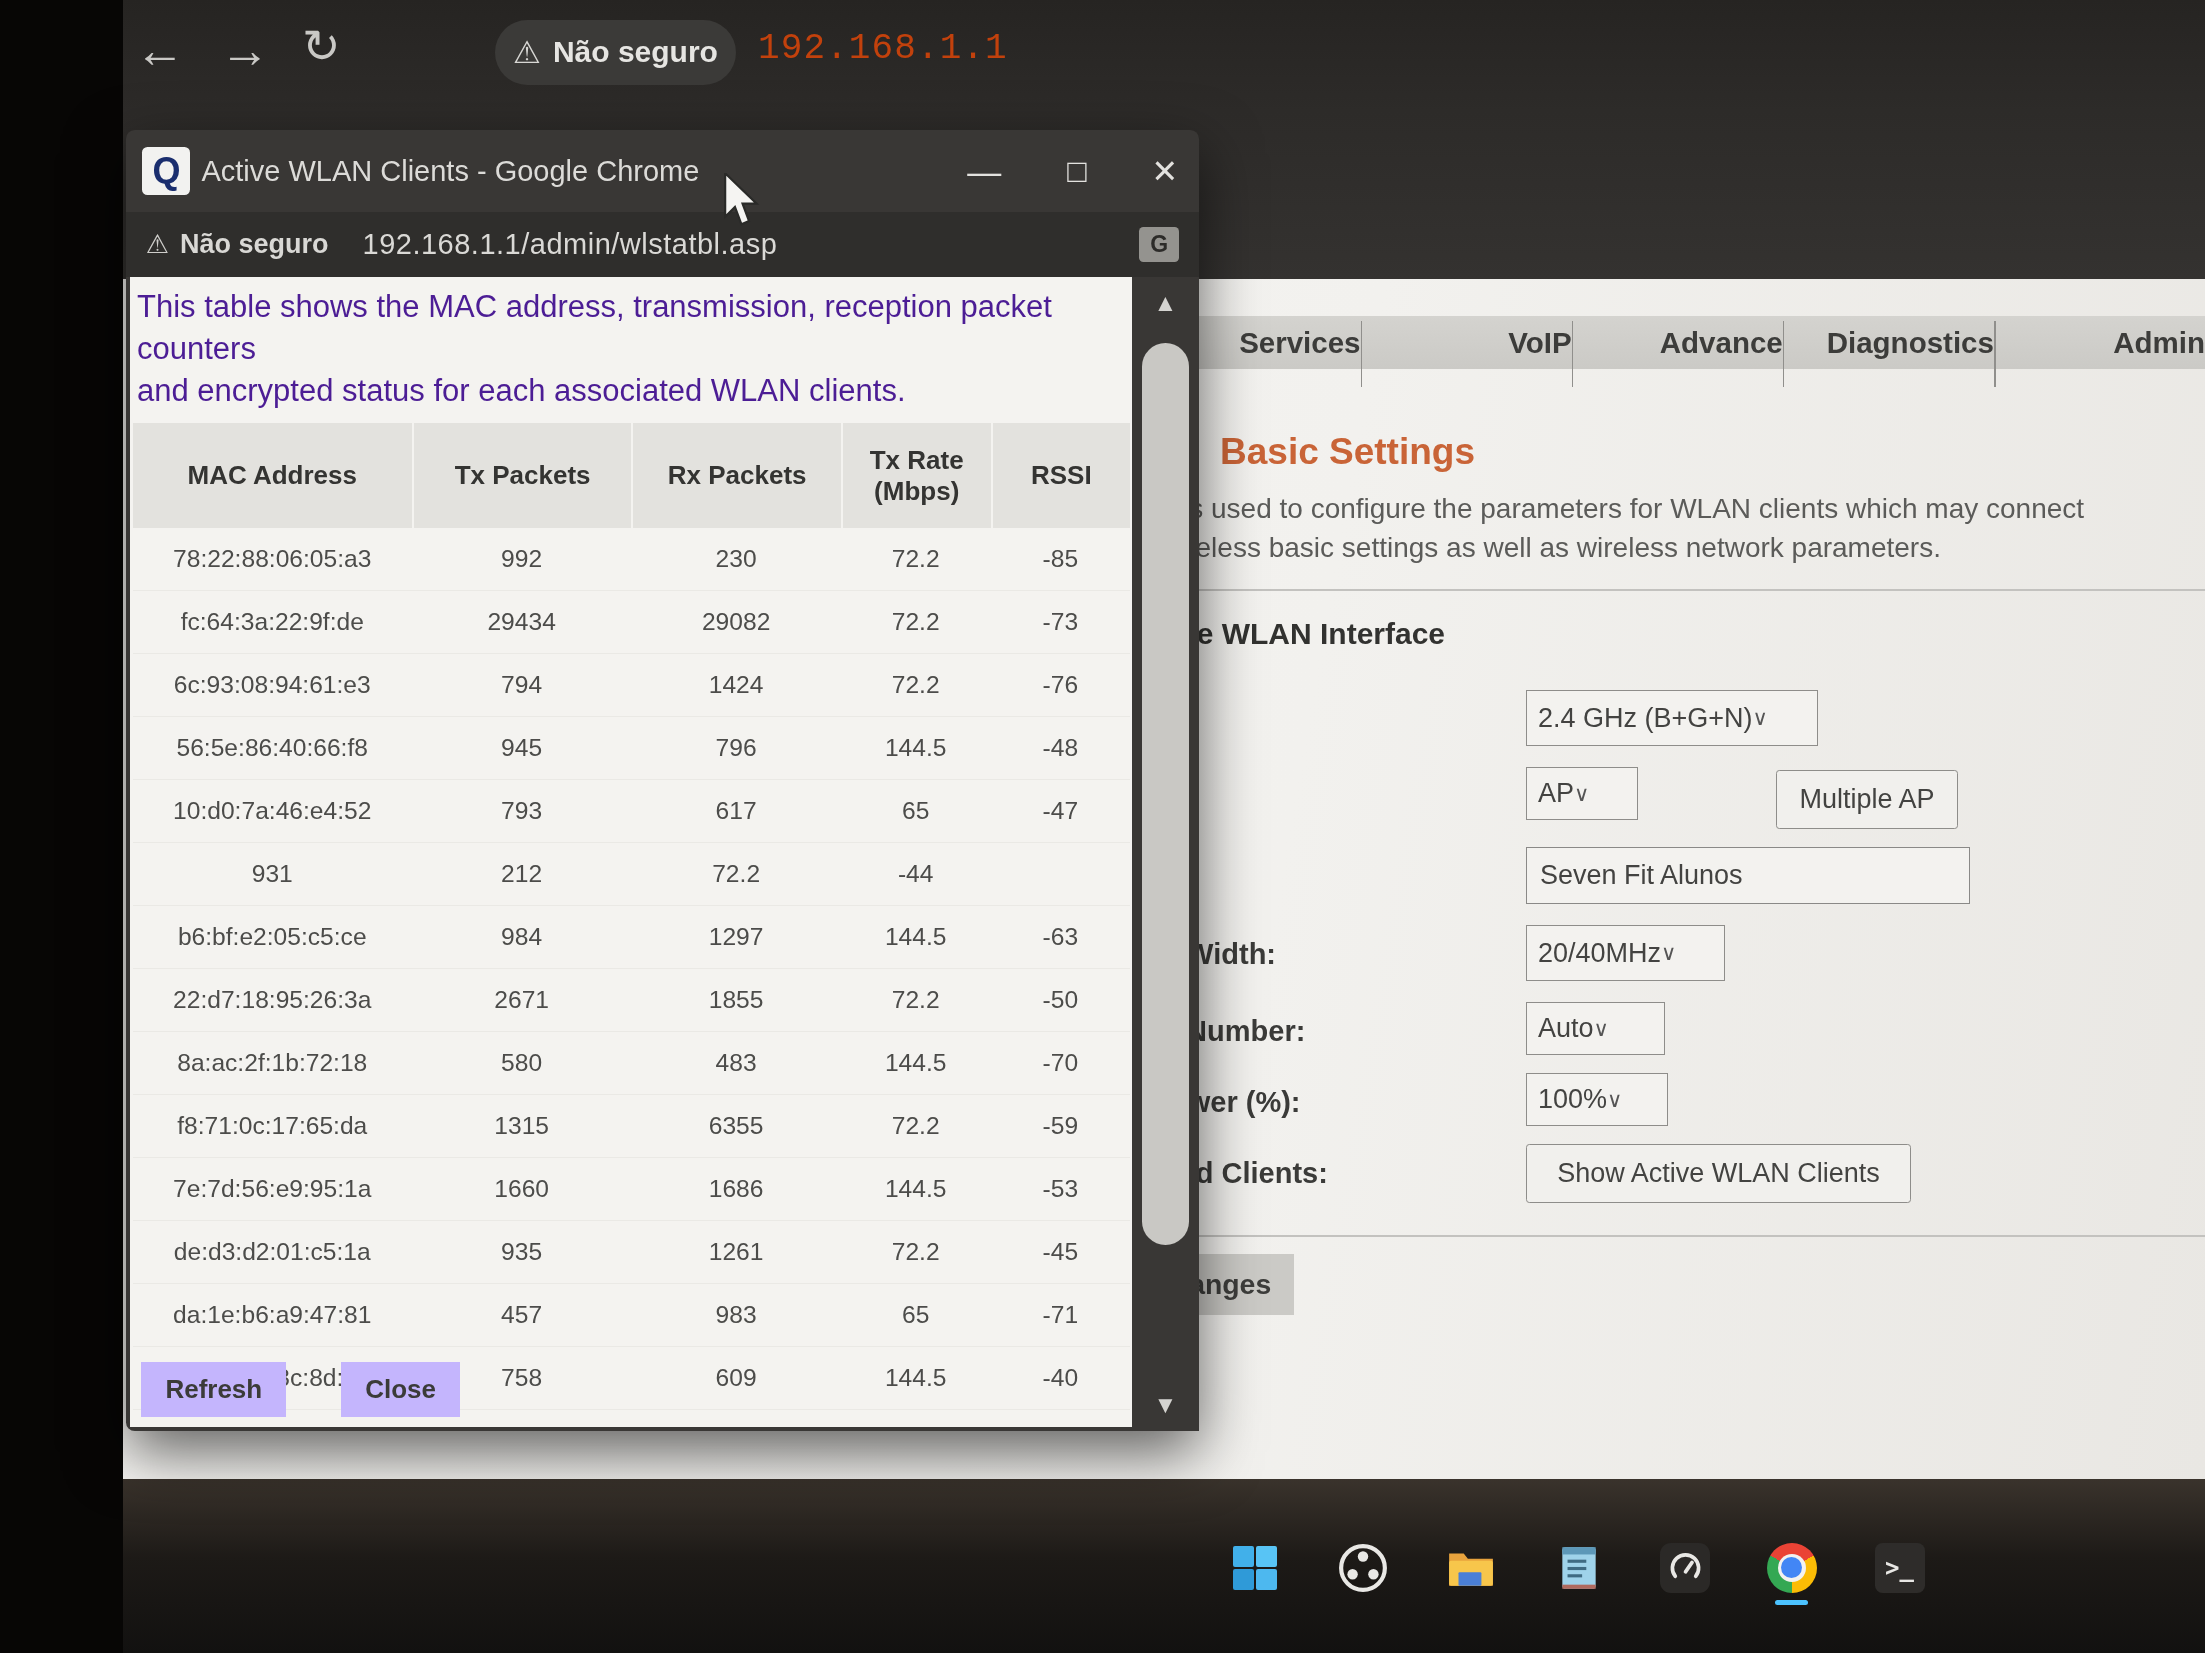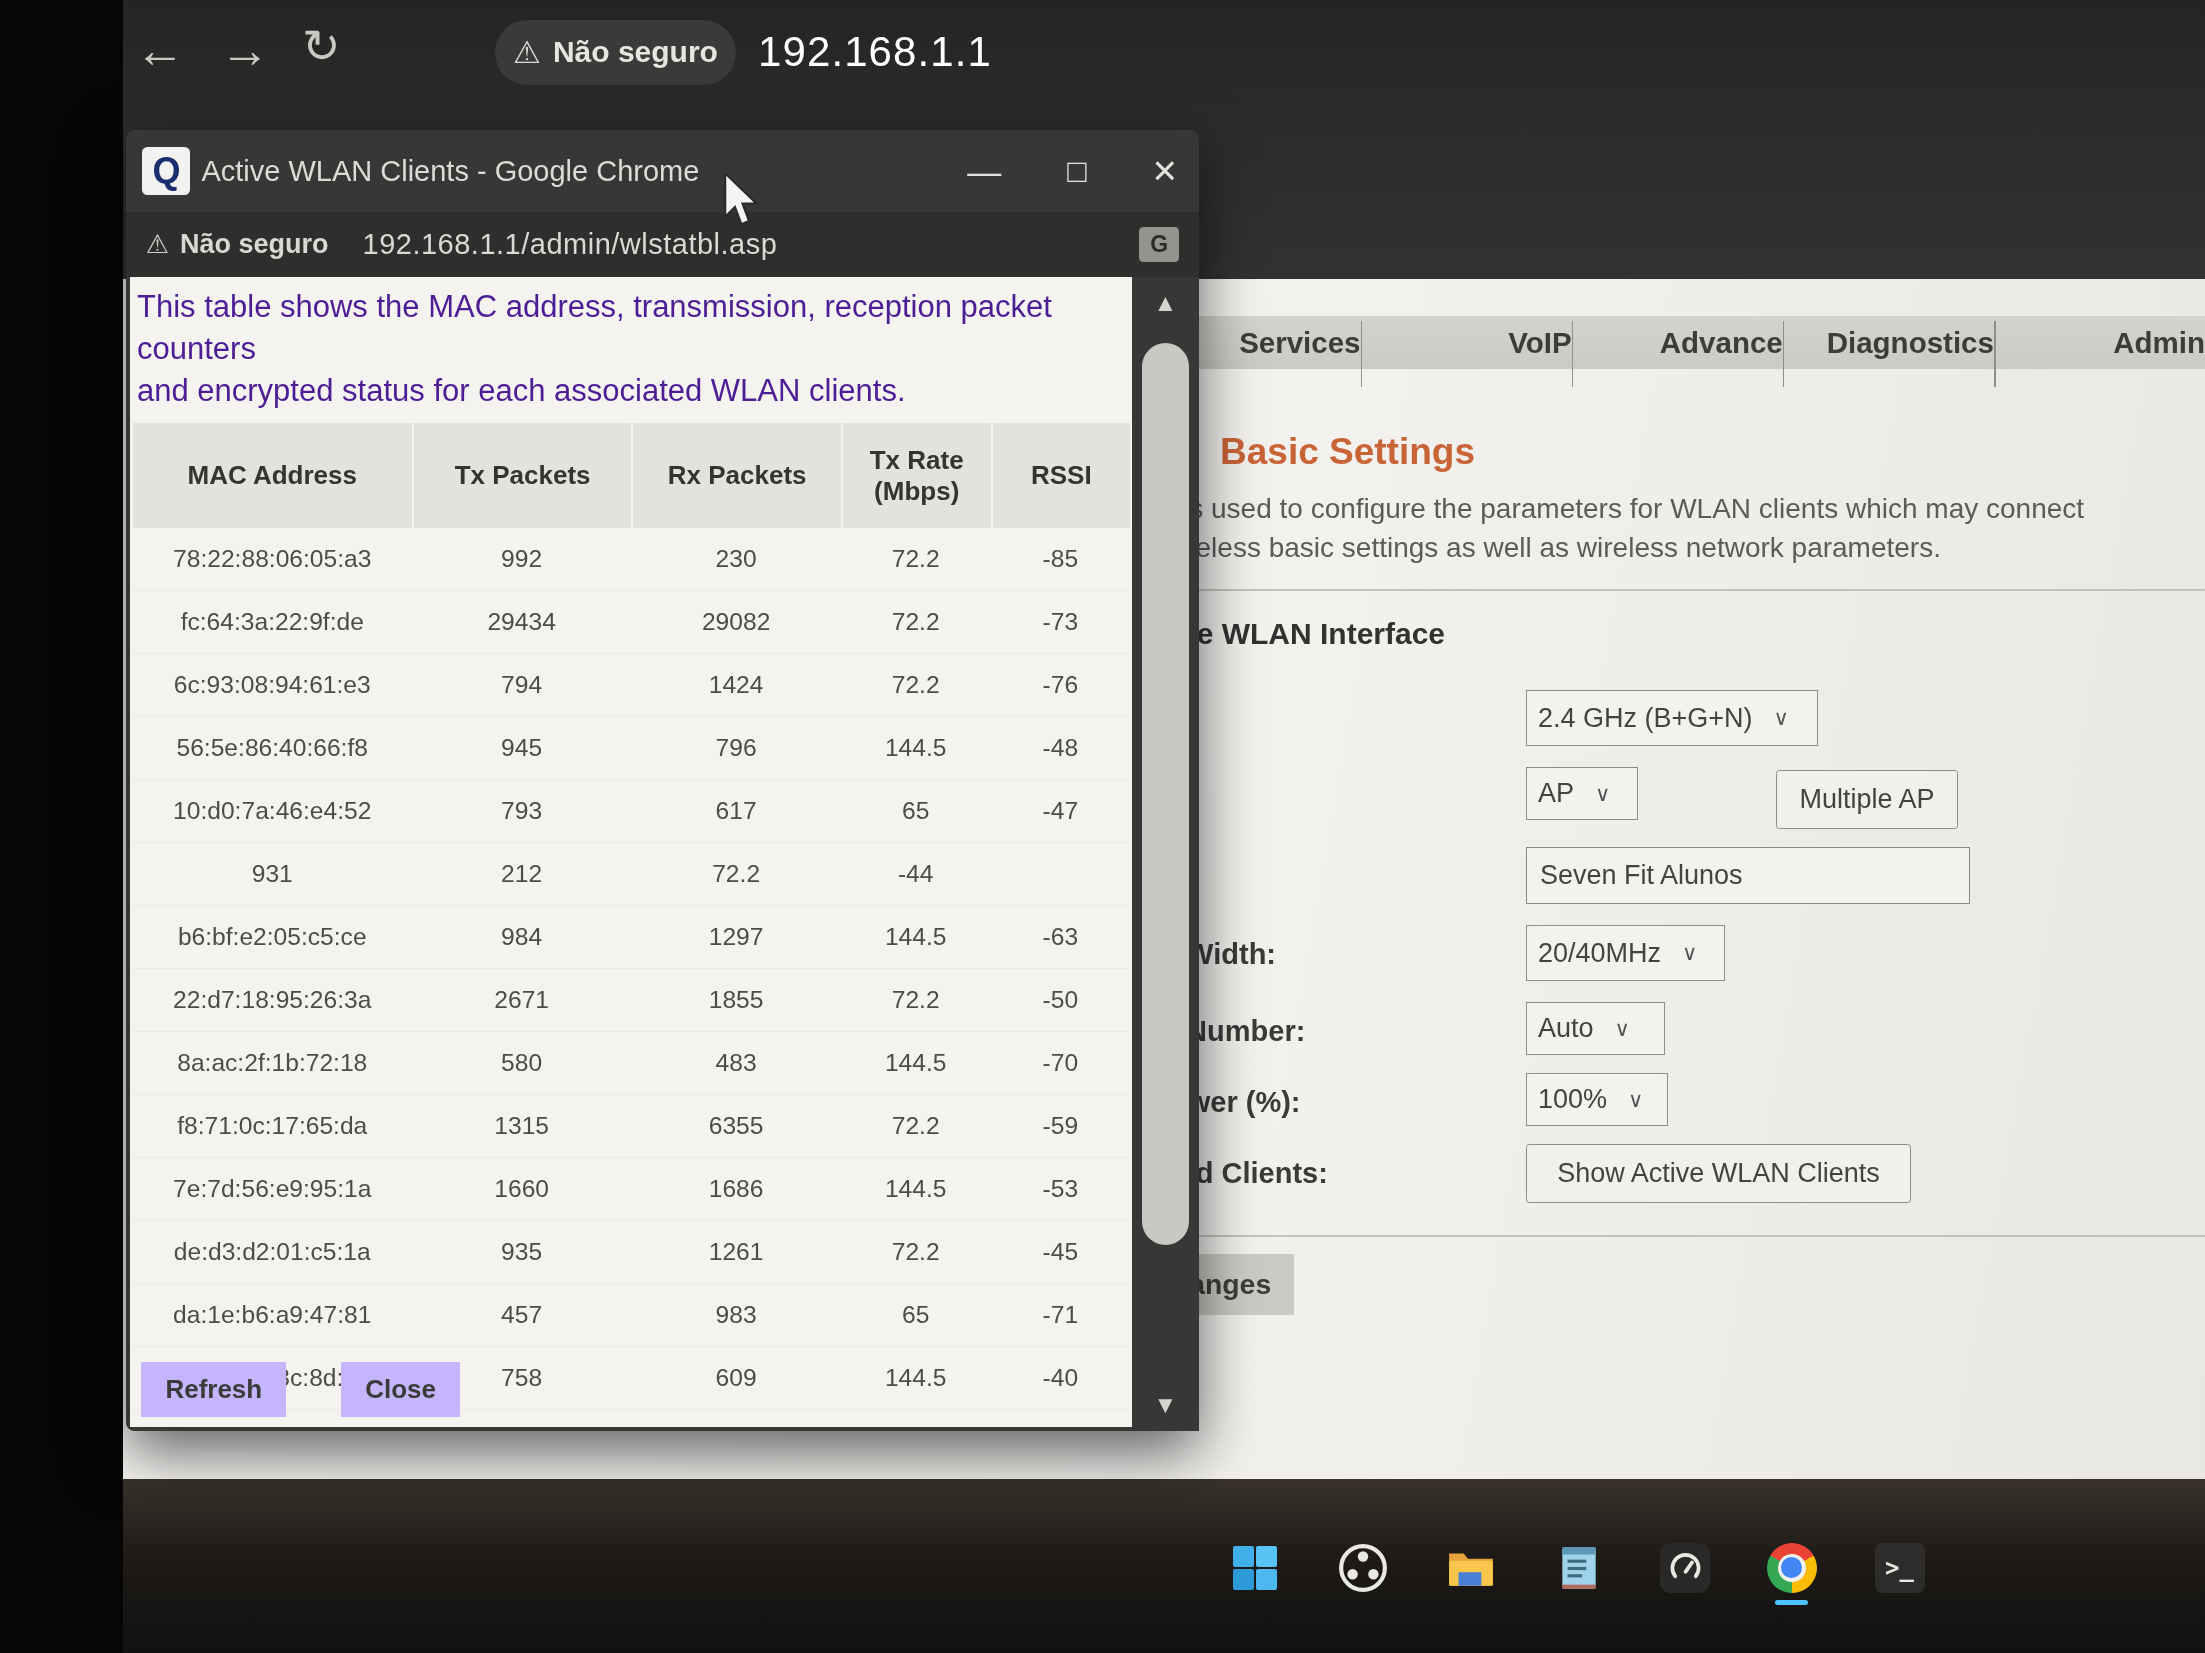--- a/index.html
+++ b/index.html
@@ -6,35 +6,35 @@
   .stage{position:relative;width:2205px;height:1654px;overflow:hidden;
          font-family:"Liberation Sans",sans-serif;background:#070605;}
   
   .chrome-top{position:absolute;left:123px;top:0;width:2082px;height:279px;
               background:linear-gradient(180deg,#262422,#2d2b29 40%,#343230);}
   .nav-icon{position:absolute;color:#c9c8c5;font-size:50px;line-height:1;cursor:default;}
   .nsec-pill{position:absolute;left:372px;top:19.7px;width:241px;height:65px;border-radius:34px;
              background:#3b3a38;display:flex;align-items:center;justify-content:center;gap:12px;}
   .nsec-pill .warn{font-size:31px;color:#d8d7d4;}
   .nsec-pill .lbl{font-size:30px;font-weight:bold;color:#e6e5e2;}
-  .main-url{position:absolute;left:634px;top:28.4px;font-size:42px;color:#ffffff;letter-spacing:1.1px;}
+  .main-url{position:absolute;left:634px;top:28.4px;font-size:36px;color:#c2410c;letter-spacing:1.1px;font-family:Liberation Mono, monospace;}
   
   .page{position:absolute;left:123px;top:279px;width:2082px;height:1201px;
         background:linear-gradient(100deg,#f7f6f3 0%,#f2f1ee 55%,#e9e7e3 100%);}
   .tabsbar{position:absolute;left:1028px;top:37px;width:1054px;height:53px;
            background:linear-gradient(180deg,#d4d3cf,#cbcac6);display:flex;align-items:center;}
   .tab{flex:1;text-align:right;font-size:29.5px;font-weight:bold;color:#3c3c3a;}
   .tabsep{width:1.6px;height:66px;background:#908f8c;margin-top:22px;}
   .bs-head{position:absolute;left:1097px;top:152px;font-size:37px;font-weight:bold;color:#c96437;}
   .bs-line{position:absolute;font-size:28px;color:#5b5b59;white-space:nowrap;}
   .hdiv{position:absolute;height:1.6px;background:#c3c2bf;}
   .sect-label{position:absolute;left:1047px;top:338px;font-size:30px;font-weight:bold;color:#323230;}
   .f-label{position:absolute;font-size:29px;font-weight:bold;color:#3b3b39;white-space:nowrap;}
   .dd{position:absolute;background:#f3f2ef;border:1.6px solid #8e8d8a;display:flex;
-      align-items:center;padding:0 11px;gap:21px;font-size:27px;color:#434341;white-space:nowrap;}
+      align-items:center;padding:0 11px;gap:0;font-size:27px;color:#434341;white-space:nowrap;}
   .dd .chev{font-size:21px;color:#555;}
   .pbtn{position:absolute;background:#f1f0ed;border:1.6px solid #8e8d8a;border-radius:3.3px;
         display:flex;align-items:center;justify-content:center;font-size:27px;color:#434341;white-space:nowrap;}
   .tinput{position:absolute;background:#f3f2ef;border:1.6px solid #8a8987;display:flex;
           align-items:center;padding:0 13px;font-size:27px;color:#434341;}
   .graybtn{position:absolute;background:#cbcac6;display:flex;align-items:center;justify-content:center;
            font-size:28.4px;font-weight:bold;color:#3d3d3b;}
   
   .popup{position:absolute;left:126px;top:130px;width:1073px;height:1301px;background:#393735;
          border-radius:8.8px;box-shadow:0 22px 60px rgba(0,0,0,.6);z-index:10;}

